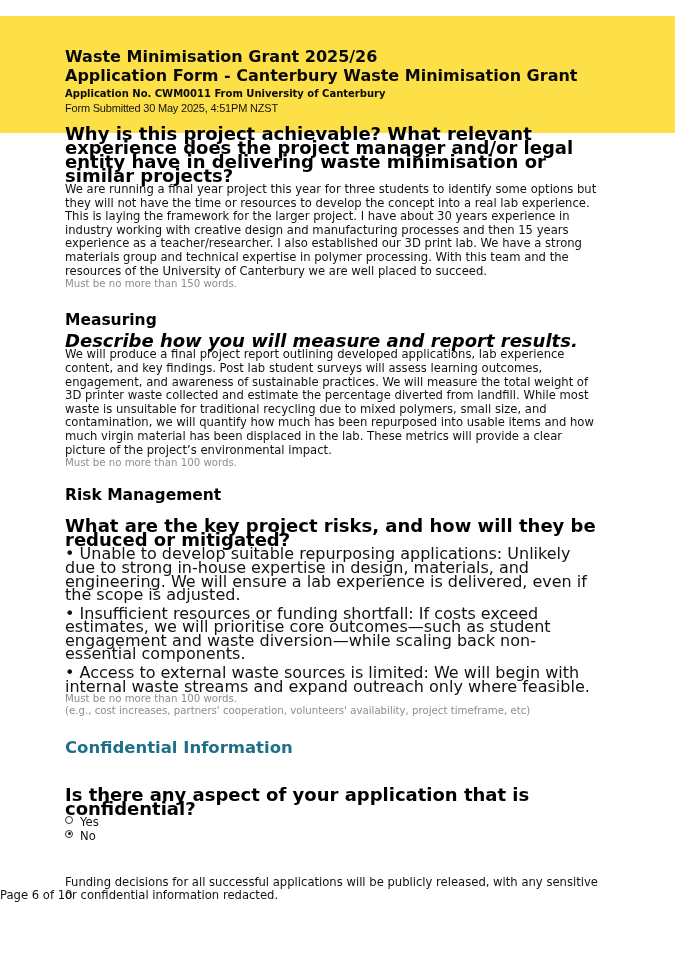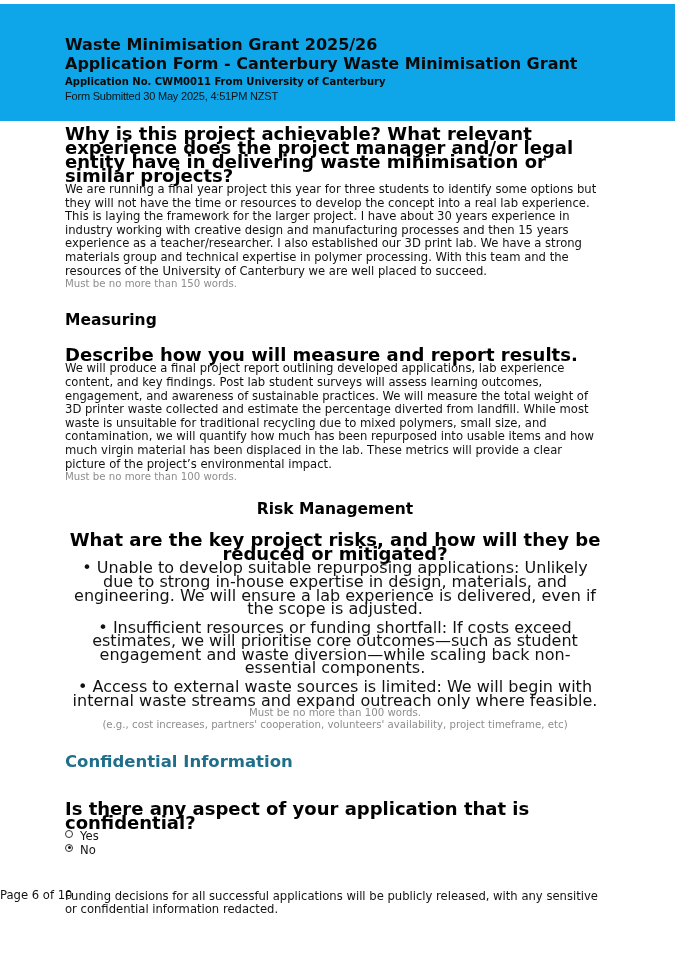--- a/index.html
+++ b/index.html
@@ -11,24 +11,24 @@
       width: 675px;
       height: 955px;
       position: relative;
       overflow: hidden;
       font-family: "DejaVu Sans", sans-serif;
       color: #111111;
     }
     .header {
       position: absolute;
       left: 0;
-      top: 4px;
+      top: 16px;
       width: 675px;
       height: 117px;
-      background: #0ea5e9;
+      background: #fde047;
     }
     .header .inner {
       position: absolute;
       left: 65px;
       top: 31px;
     }
     .h-title {
       font-family: "DejaVu Sans", sans-serif;
       font-weight: bold;
       font-size: 16px;
@@ -140,26 +140,26 @@
 <div class="content">
 
   <div>
     <div class="q">Why is this project achievable? What relevant experience does the project manager and/or legal entity have in delivering waste minimisation or similar projects?</div>
     <div class="a">We are running a final year project this year for three students to identify some options but they will not have the time or resources to develop the concept into a real lab experience. This is laying the framework for the larger project. I have about 30 years experience in industry working with creative design and manufacturing processes and then 15 years experience as a teacher/researcher. I also established our 3D print lab. We have a strong materials group and technical expertise in polymer processing. With this team and the resources of the University of Canterbury we are well placed to succeed.</div>
     <div class="hint">Must be no more than 150 words.</div>
   </div>
 
   <div style="margin-top:21px;">
     <div class="section-h">Measuring</div>
-    <div class="q" style="margin-top:18px;">Describe how you will measure and report results.</div>
+    <div class="q" style="margin-top:4px;font-style:italic;">Describe how you will measure and report results.</div>
     <div class="a">We will produce a final project report outlining developed applications, lab experience content, and key findings. Post lab student surveys will assess learning outcomes, engagement, and awareness of sustainable practices. We will measure the total weight of 3D printer waste collected and estimate the percentage diverted from landfill. While most waste is unsuitable for traditional recycling due to mixed polymers, small size, and contamination, we will quantify how much has been repurposed into usable items and how much virgin material has been displaced in the lab. These metrics will provide a clear picture of the project’s environmental impact.</div>
     <div class="hint">Must be no more than 100 words.</div>
   </div>
 
-  <div style="margin-top:17px;text-align:center;">
+  <div style="margin-top:17px;">
     <div class="section-h">Risk Management</div>
     <div class="q" style="margin-top:14px;">What are the key project risks, and how will they be reduced or mitigated?</div>
     <div class="bullet">• Unable to develop suitable repurposing applications: Unlikely due to strong in-house expertise in design, materials, and engineering. We will ensure a lab experience is delivered, even if the scope is adjusted.</div>
     <div class="bullet" style="margin-top:5px;">• Insufficient resources or funding shortfall: If costs exceed estimates, we will prioritise core outcomes—such as student engagement and waste diversion—while scaling back non-essential components.</div>
     <div class="bullet" style="margin-top:5px;">• Access to external waste sources is limited: We will begin with internal waste streams and expand outreach only where feasible.</div>
     <div class="hint">Must be no more than 100 words.</div>
     <div class="hint">(e.g., cost increases, partners' cooperation, volunteers' availability, project timeframe, etc)</div>
   </div>
 
   <div style="margin-top:20px;">

